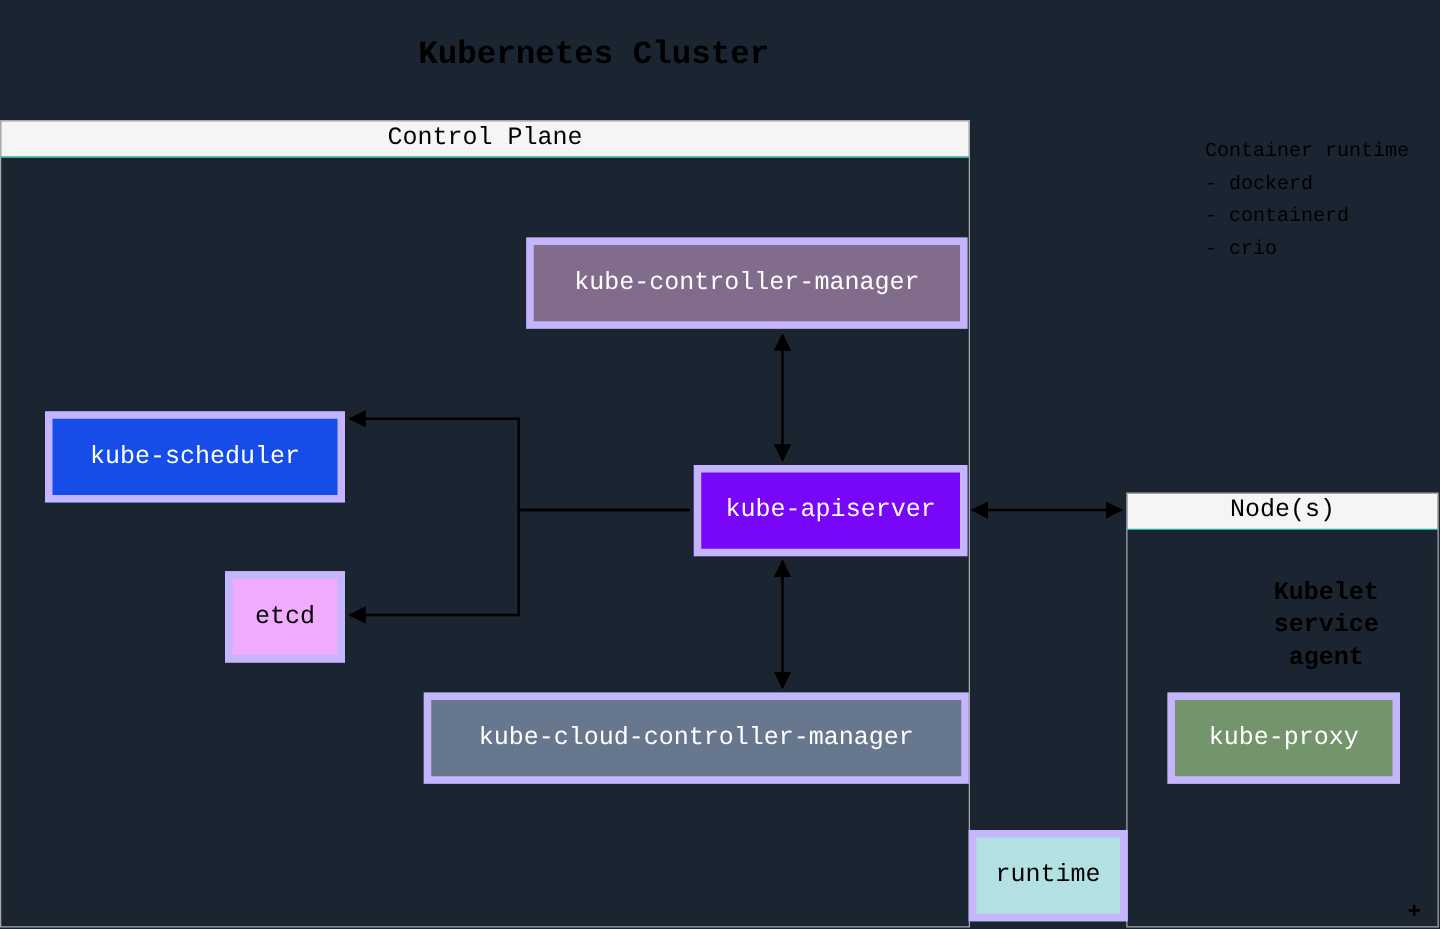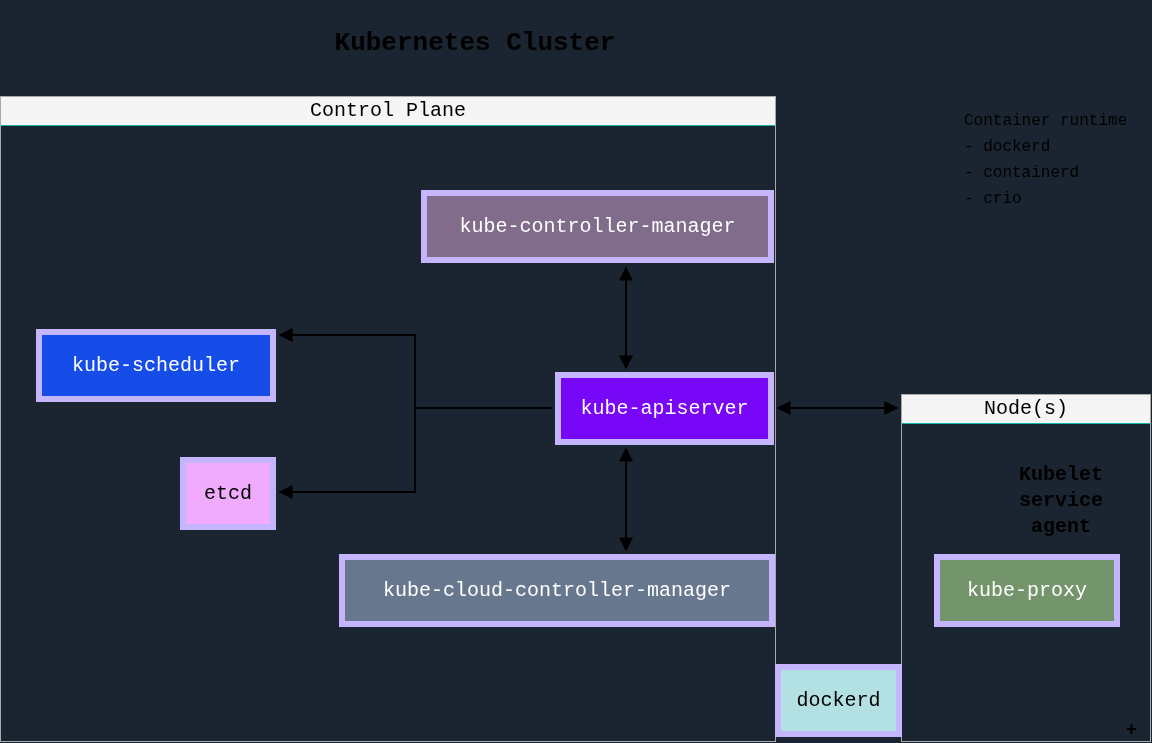--- a/index.html
+++ b/index.html
@@ -98,21 +98,21 @@
 <div class="box" style="left:180px; top:457px; width:96px; height:73px; background:#f0abfc; color:#000;">etcd</div>
 
 <div class="box" style="left:339px; top:554px; width:436px; height:73px; background:#67778e; color:#fff;">kube-cloud-controller-manager</div>
 
 <div class="node-label" style="left:996px; top:462px; width:130px; white-space:pre-line;font-weight:bold;">Kubelet
 service
 agent</div>
 
 <div class="box" style="left:934px; top:554px; width:186px; height:73px; background:#74946b; color:#fff;">kube-proxy</div>
 
-<div class="box" style="left:775px; top:664px; width:127px; height:73px; background:#b3e1e3; color:#000;">dockerd</div>
+<div class="box" style="left:775px; top:664px; width:127px; height:73px; background:#b3e1e3; color:#000;">runtime</div>
 
 <div class="runtime-note" style="left:916px; top:108px; white-space:pre;">Container runtime
 - dockerd
 - containerd
 - crio</div>
 
 <div class="plus" style="left:1126px; top:720px;">+</div>
 
 <svg class="connectors">
   <defs>

